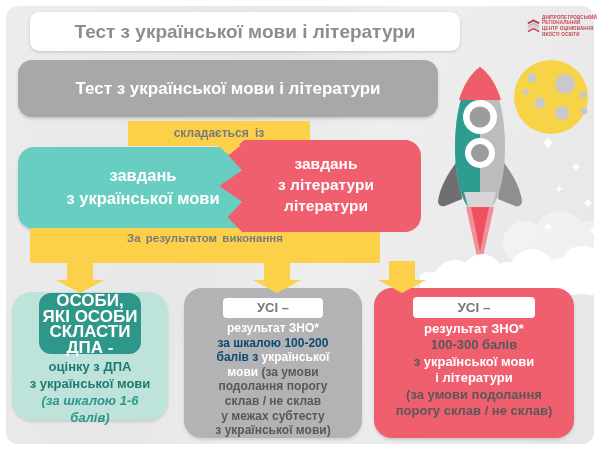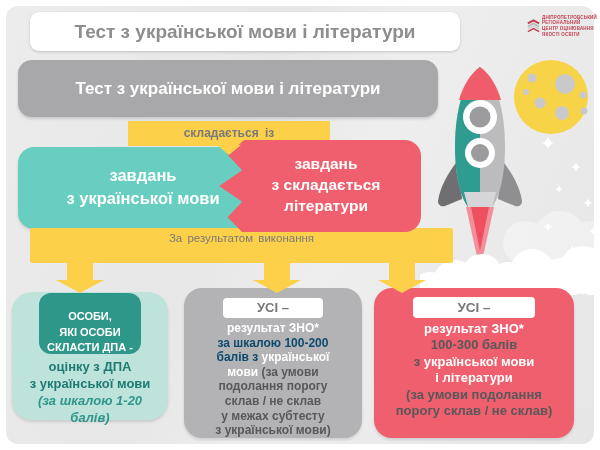--- a/index.html
+++ b/index.html
@@ -18,56 +18,56 @@
   
   .logo { position:absolute; left:527px; top:7px; width:70px; height:38px; display:flex; align-items:center; z-index:2;}
   .logo-lines { margin-left:2px; color:#c2404e; font-weight:bold; font-size:4.5px; line-height:5.6px; letter-spacing:.2px;}
 
   
   .gray-head { position:absolute; left:18px; top:60px; width:420px; height:57px;
     background:#a8a8aa; border-radius:14px; box-shadow:0 2px 3px rgba(0,0,0,.15);
     color:#fff; font-weight:bold; font-size:17px; text-align:center; line-height:57px; z-index:2;}
 
   
-  .consists { position:absolute; left:128px; top:121px; width:202px; height:25px;
+  .consists { position:absolute; left:128px; top:121px; width:182px; height:25px;
     background:#fcd049; color:#7a7a7c; font-weight:bold; font-size:12px; text-align:center;
     line-height:25px; word-spacing:3px; z-index:2;}
   .consists-tri { position:absolute; left:217px; top:145px; width:0; height:0;
     border-left:12px solid transparent; border-right:12px solid transparent;
     border-top:10px solid #fcd049; z-index:4;}
 
   
   .teal-box { position:absolute; left:18px; top:147px; width:250px; height:82px;
     background:#68cec1; border-radius:16px; box-shadow:0 2px 3px rgba(0,0,0,.12);
     color:#fff; font-weight:bold; font-size:16.5px; line-height:23px; text-align:center;
     padding-top:17px; z-index:2;}
   .red-mid-box { position:absolute; left:213px; top:140px; width:208px; height:92px;
     background:#f05f6e; border-radius:16px; color:#fff; font-weight:bold; font-size:15.5px;
     line-height:21px; text-align:center; padding:13px 10px 0 28px; z-index:3;
     clip-path:polygon(15% 0%,100% 0%,100% 100%,14% 100%,7% 84%,14% 67%,3% 50%,14% 33%,7% 16%);}
 
   
-  .banner { position:absolute; left:30px; top:228px; width:423px; height:35px;
-    background:#fcd049; border-radius:2px; color:#7a7a7c; font-weight:normal; font-size:11.5px;
+  .banner { position:absolute; left:30px; top:228px; width:350px; height:35px;
+    background:#fcd049; border-radius:2px; color:#7a7a7c; font-weight:bold; font-size:11.5px;
     line-height:14.5px; text-align:center; padding-top:3px; word-spacing:2px; z-index:2;}
   .arr { position:absolute; top:261px; width:48px; height:32px; z-index:4;}
   .arr .sh { position:absolute; left:11px; top:0; width:26px; height:19px; background:#fcd049;}
   .arr .hd { position:absolute; left:0; top:19px; width:0; height:0;
     border-left:24px solid transparent; border-right:24px solid transparent; border-top:13px solid #fcd049;}
   .arr1 { left:56px; } .arr2 { left:253px; } .arr3 { left:378px; }
 
   
   .space-art { position:absolute; left:420px; top:55px; z-index:1; }
 
   
   .dpa-box { position:absolute; left:12px; top:292px; width:156px; height:128px;
     background:#bde3da; border-radius:20px; box-shadow:0 2px 3px rgba(0,0,0,.12); z-index:2; text-align:center;}
   .dpa-head { position:absolute; left:27px; top:1px; width:102px; height:61px;
-    background:#2f968a; border-radius:12px; color:#fff; font-weight:bold; font-size:11px;
-    line-height:15.5px; padding-top:16px; text-align:center;}
+    background:#2f968a; border-radius:12px; color:#fff; font-weight:bold; font-size:17px;
+    line-height:15.5px; padding-top:0; text-align:center;}
   .dpa-body { position:absolute; left:0; top:66px; width:100%; font-weight:bold; font-size:13px; line-height:17px;}
   .dpa-body .t1 { color:#1e7b72; }
   .dpa-body .t2 { color:#2f968a; font-style:italic; }
 
   .mid-box { position:absolute; left:184px; top:288px; width:178px; height:150px;
     background:#b3b3b5; border-radius:18px; box-shadow:0 2px 3px rgba(0,0,0,.12); z-index:2; text-align:center;}
   .mid-box .label { margin:10px auto 0; width:100px; height:20px; background:#fff; border-radius:4px;
     color:#77777a; font-weight:bold; font-size:13px; line-height:20px;}
   .mid-box .lines { margin-top:3px; font-weight:bold; font-size:12px; line-height:14.6px;}
 
@@ -109,21 +109,21 @@
   <div class="consists">складається із</div>
   <div class="consists-tri"></div>
 
   <div class="teal-box">
     <div>завдань</div>
     <div>з української мови</div>
   </div>
 
   <div class="red-mid-box">
     <div>завдань</div>
-    <div>з складається</div>
+    <div>з літератури</div>
     <div>літератури</div>
   </div>
 
   <div class="banner">
     <div>За результатом виконання</div>
   </div>
 
   <div class="arr arr1">
       <div class="sh"></div>
       <div class="hd"></div>
@@ -201,21 +201,21 @@
 
   <div class="dpa-box">
     <div class="dpa-head">
       <div>ОСОБИ,</div>
       <div>ЯКІ ОСОБИ</div>
       <div>СКЛАСТИ ДПА -</div>
     </div>
     <div class="dpa-body">
       <div class="t1">оцінку з ДПА</div>
       <div class="t1">з української мови</div>
-      <div class="t2">(за шкалою 1-20</div>
+      <div class="t2">(за шкалою 1-6</div>
       <div class="t2">балів)</div>
     </div>
   </div>
 
   <div class="mid-box">
     <div class="label">УСІ –</div>
     <div class="lines">
       <div><span class="c-w">результат ЗНО*</span></div>
       <div><span class="c-lt">за шкалою 100-200</span></div>
       <div><span class="c-lt">балів з </span><span class="c-w">української</span></div>

